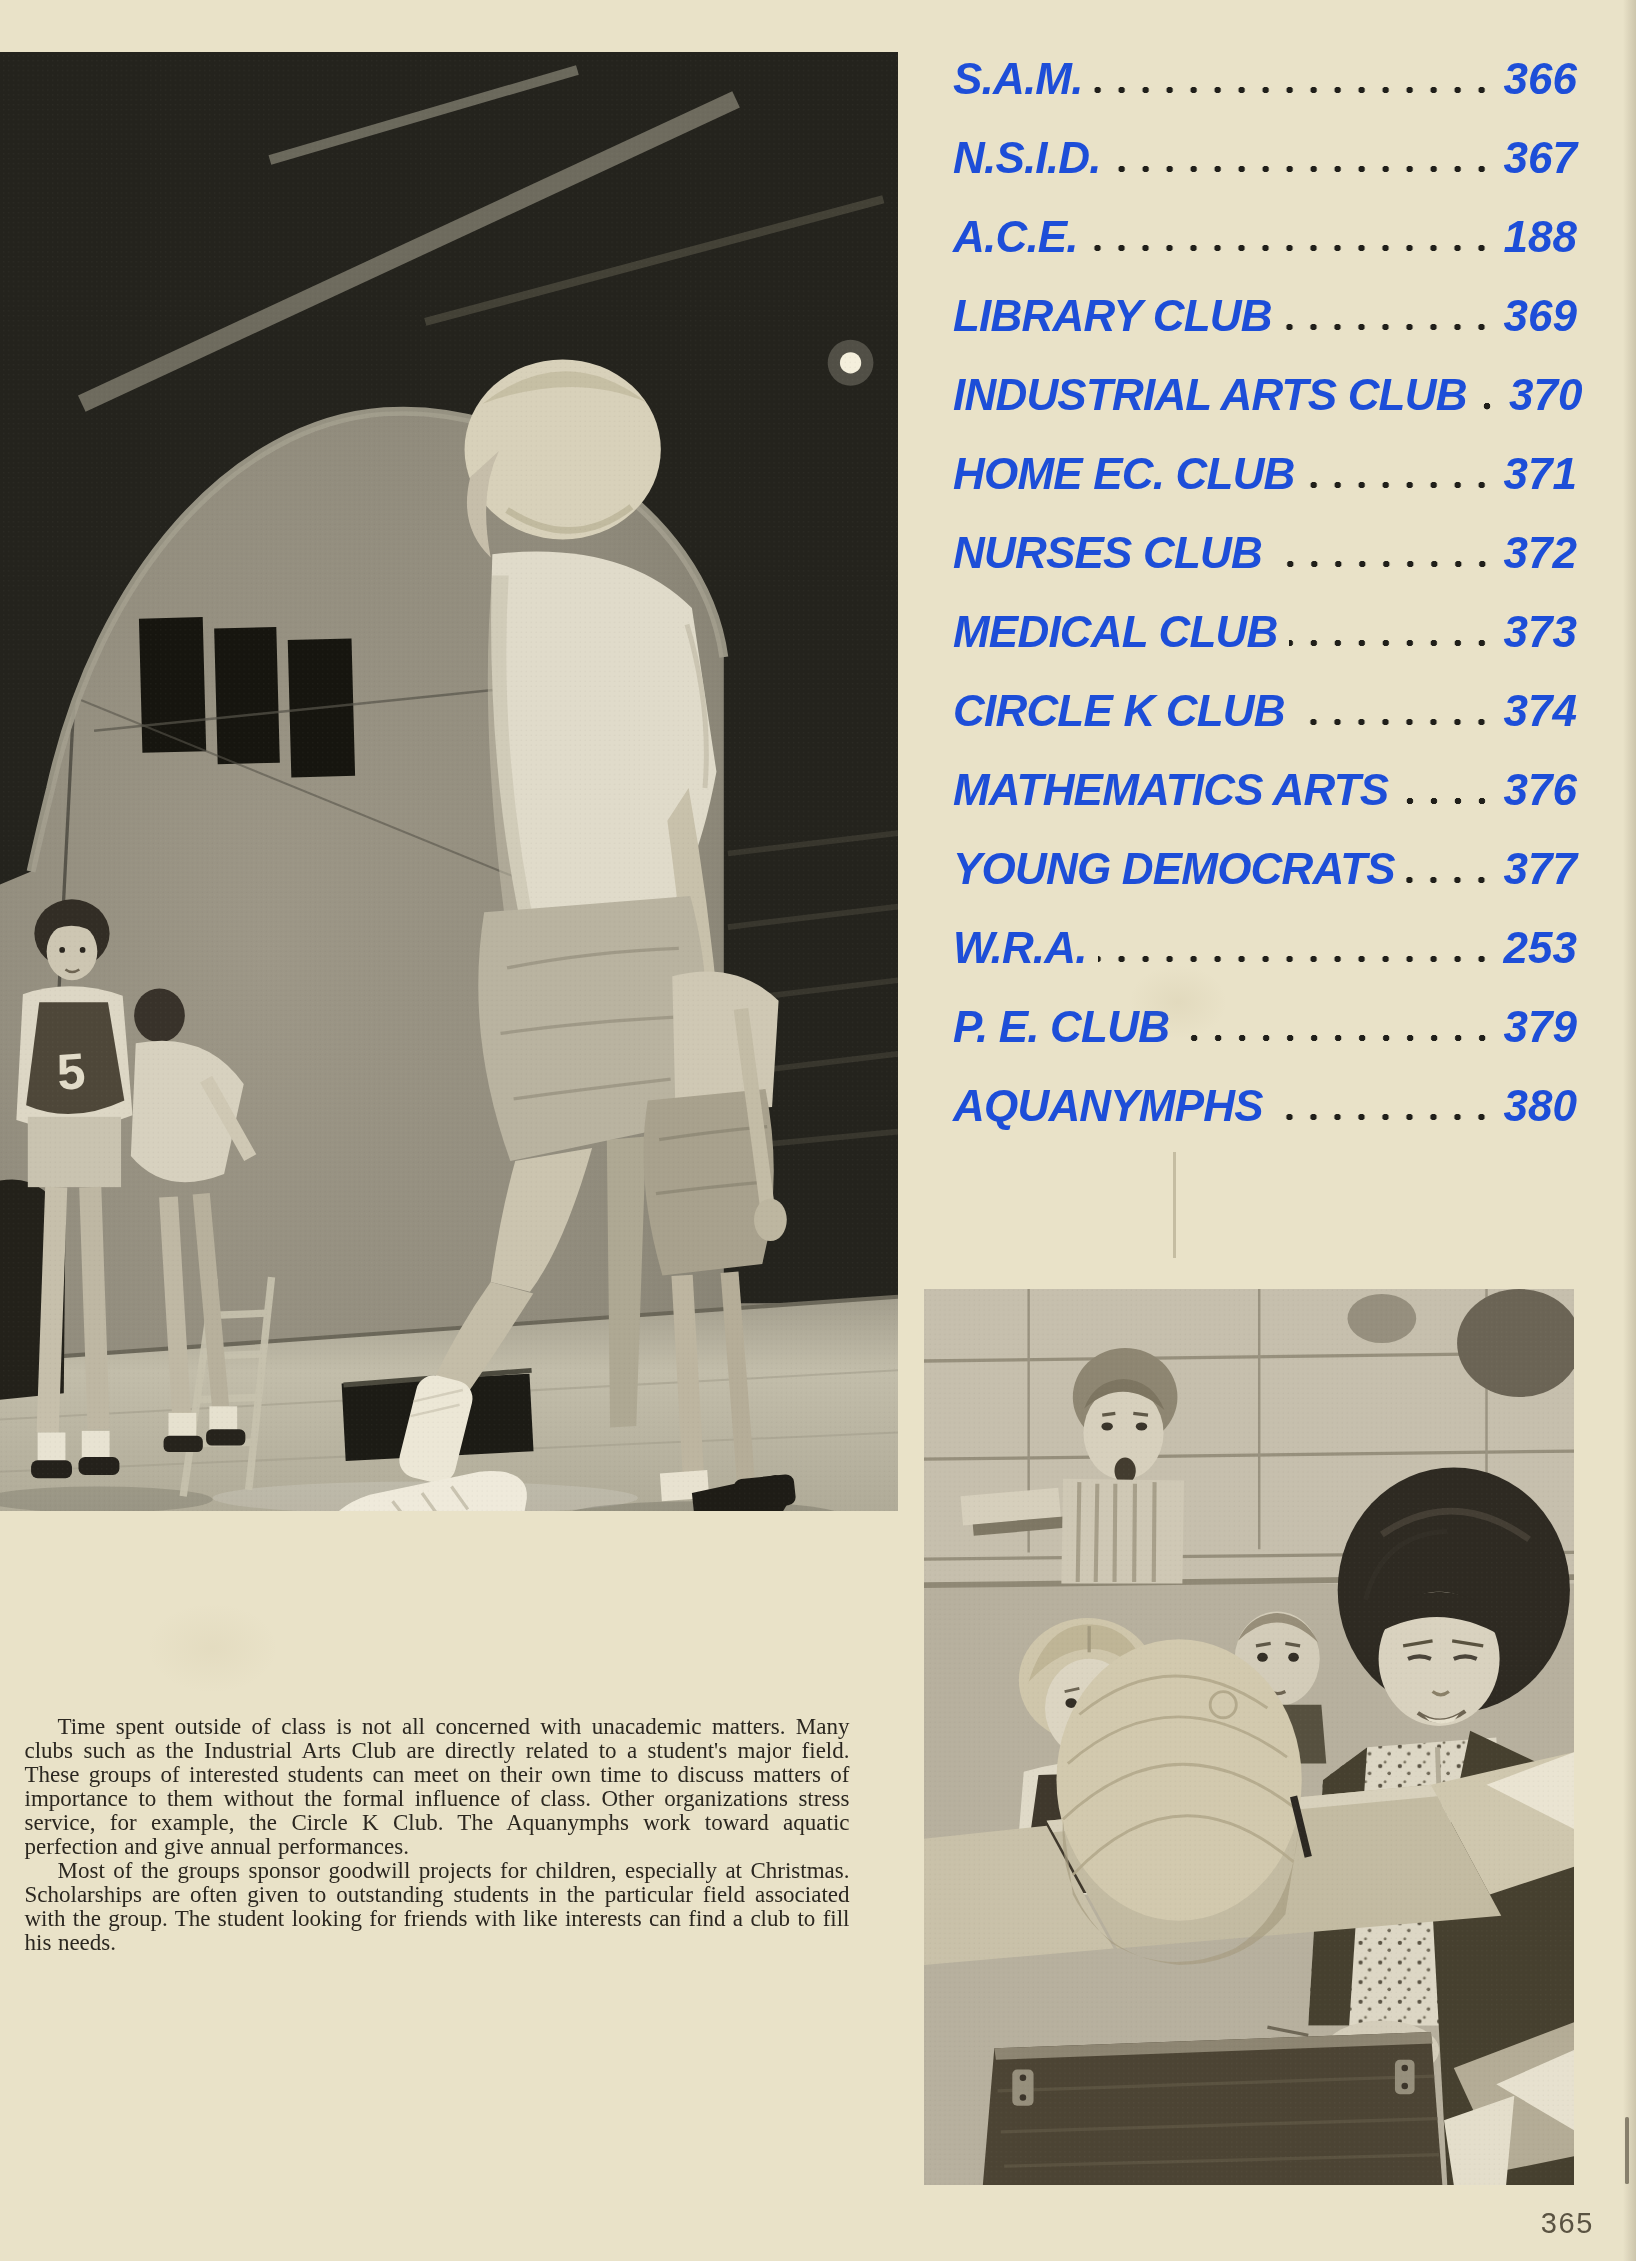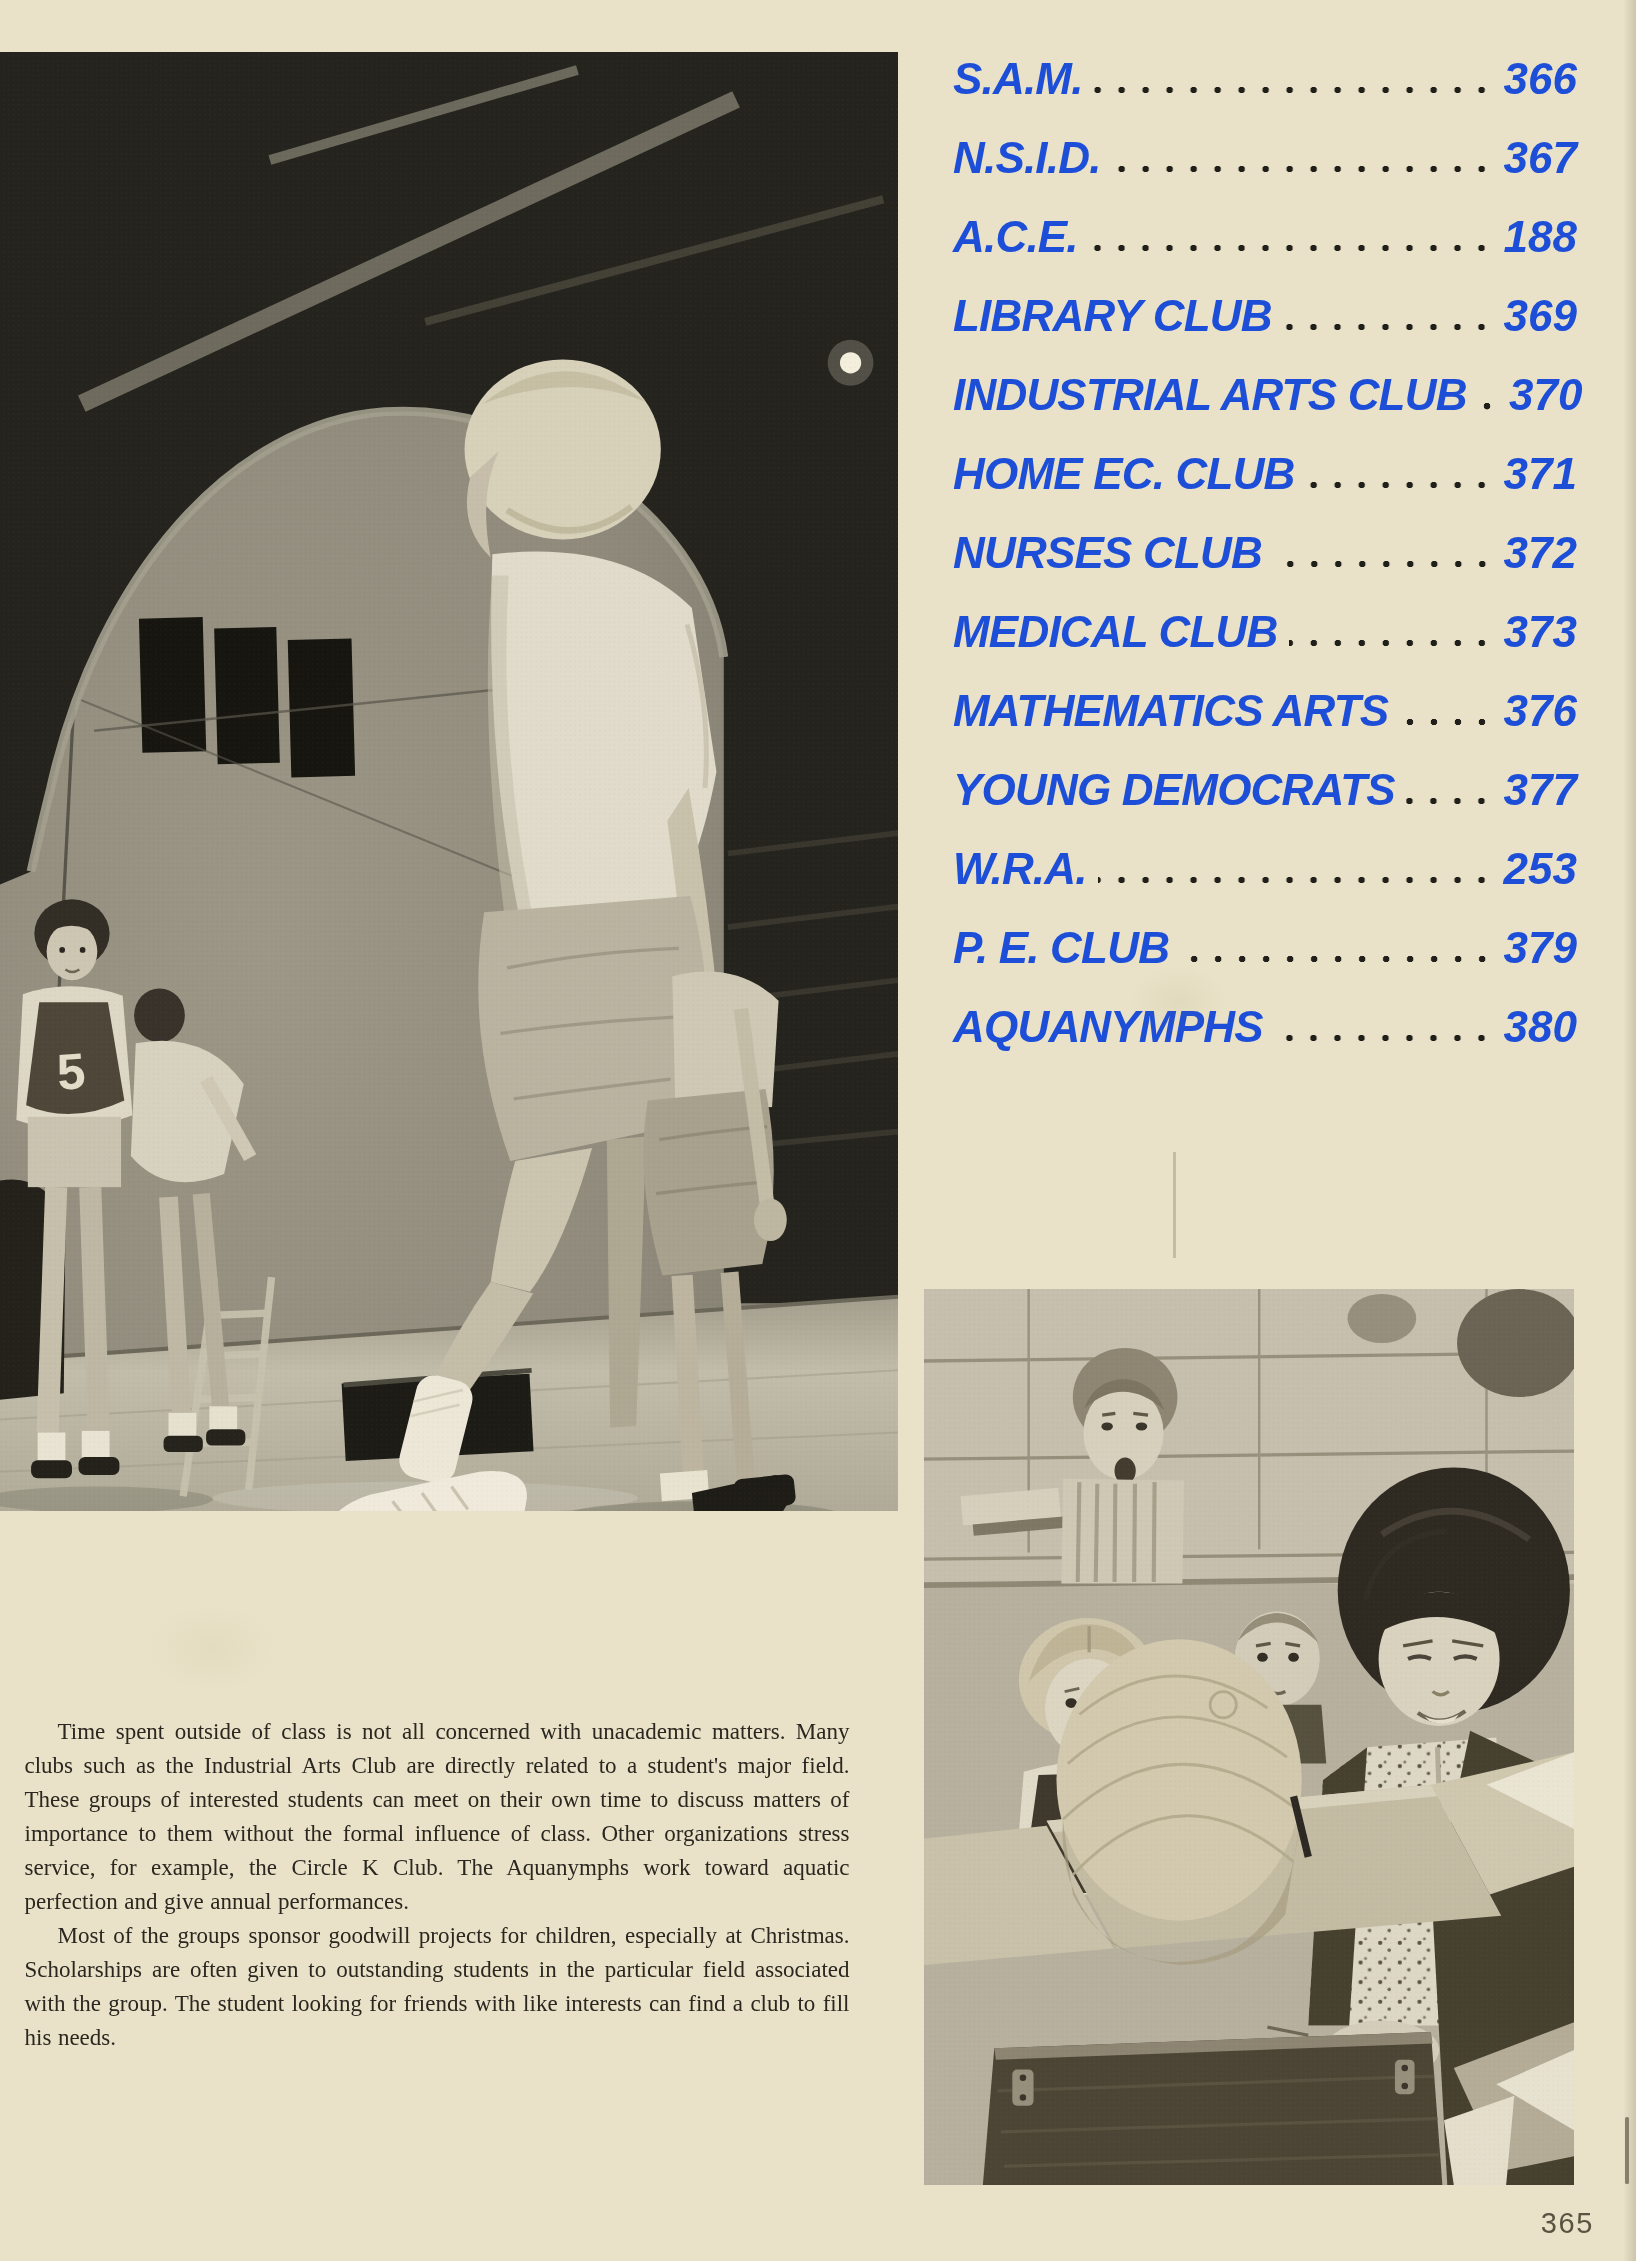--- a/index.html
+++ b/index.html
@@ -36,21 +36,21 @@
     flex:1;min-width:21px;height:8.2px;margin:0 9.8px 0 11.5px;
     background-image:radial-gradient(circle, #201f1a 3.1px, rgba(0,0,0,0) 3.6px);
     background-size:24px 8.2px;background-repeat:repeat-x;background-position:right center;
   }
   .toc-page{white-space:nowrap;letter-spacing:0;}
 
   
   .copy{
     position:absolute;left:24.5px;top:1715px;width:825px;
     font-family:"Liberation Serif",serif;
-    font-size:23px;line-height:34px;color:#2b2720;
+    font-size:23px;line-height:24px;color:#2b2720;
     text-align:justify;
   }
   .copy p{margin:0;text-indent:33px;word-spacing:0.8px;}
 
   
   .folio{
     position:absolute;left:1520px;top:2207px;width:74px;text-align:right;
     font-weight:normal;font-size:29px;letter-spacing:1.6px;color:#5a5342;
   }
 </style>
@@ -266,20 +266,25 @@
       <span class="toc-label">NURSES CLUB</span>
       <span class="toc-leader"></span>
       <span class="toc-page">372</span>
     </div>
   <div class="toc-row">
       <span class="toc-label">MEDICAL CLUB</span>
       <span class="toc-leader"></span>
       <span class="toc-page">373</span>
     </div>
   <div class="toc-row">
+      <span class="toc-label">CIRCLE K CLUB</span>
+      <span class="toc-leader"></span>
+      <span class="toc-page">374</span>
+    </div>
+  <div class="toc-row">
       <span class="toc-label">MATHEMATICS ARTS</span>
       <span class="toc-leader"></span>
       <span class="toc-page">376</span>
     </div>
   <div class="toc-row">
       <span class="toc-label">YOUNG DEMOCRATS</span>
       <span class="toc-leader"></span>
       <span class="toc-page">377</span>
     </div>
   <div class="toc-row">

